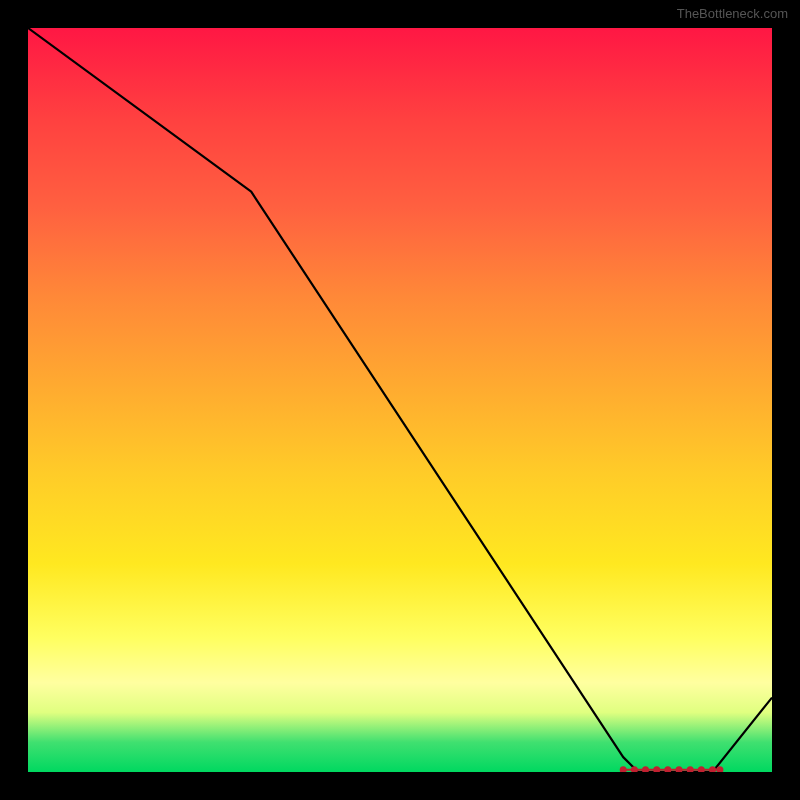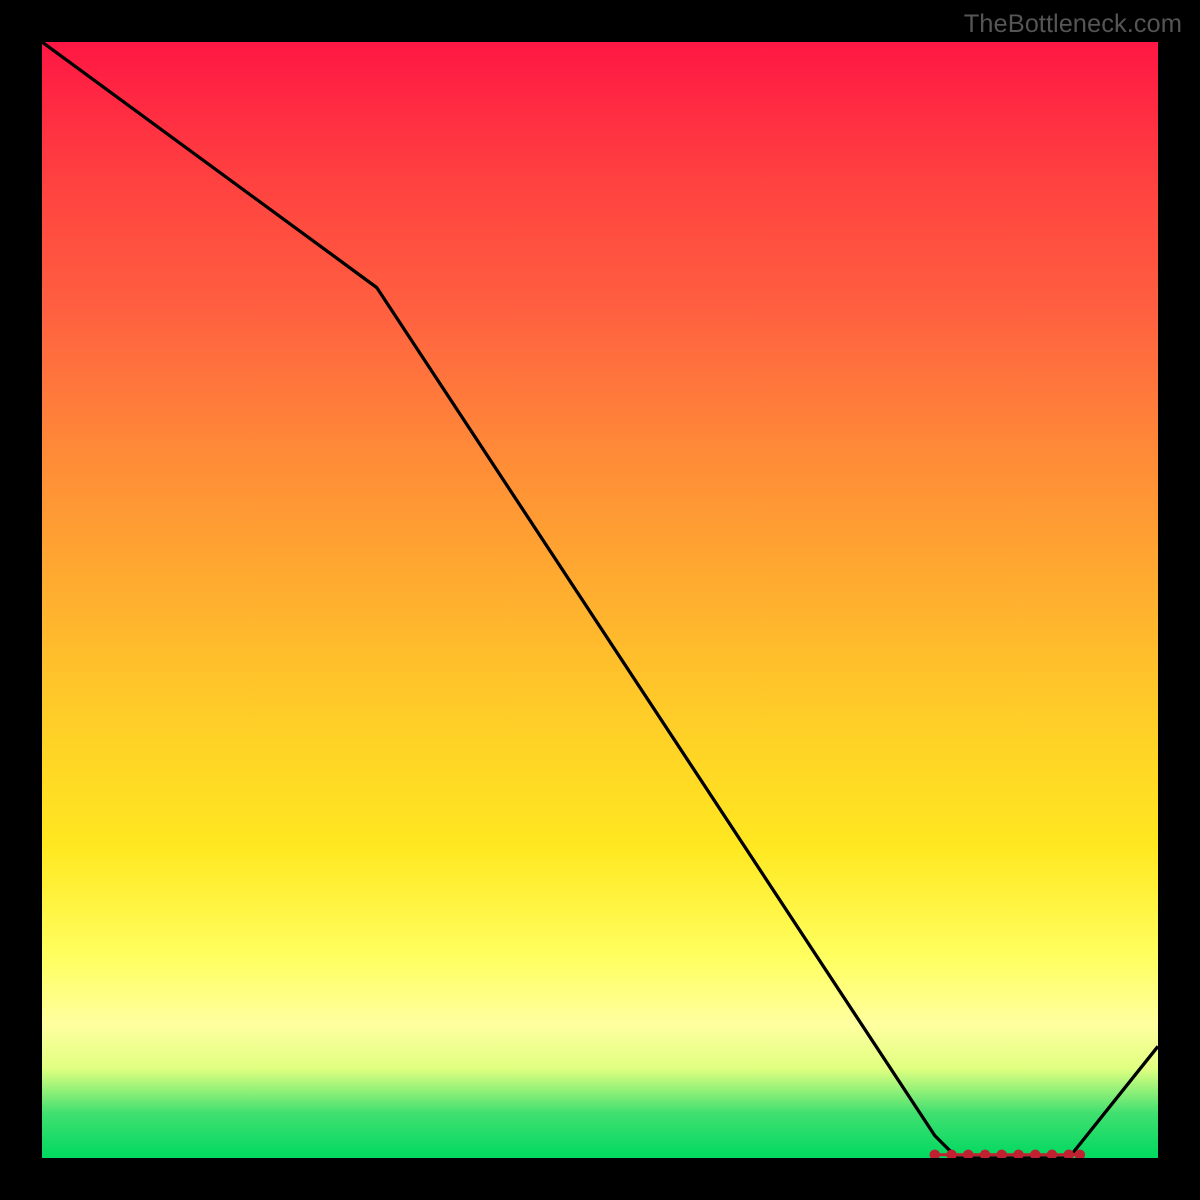--- a/index.html
+++ b/index.html
@@ -9,21 +9,21 @@
     height: 800px;
     background: #000;
     font-family: Arial, sans-serif;
     position: relative;
   }
   .watermark {
     position: absolute;
     top: 6px;
     right: 12px;
     color: #555;
-    font-size: 17px;
+    font-size: 13px;
     font-weight: 500;
     z-index: 10;
   }
   .plot-area {
     position: absolute;
     left: 28px;
     top: 28px;
     width: 744px;
     height: 744px;
     background: linear-gradient(to bottom,

